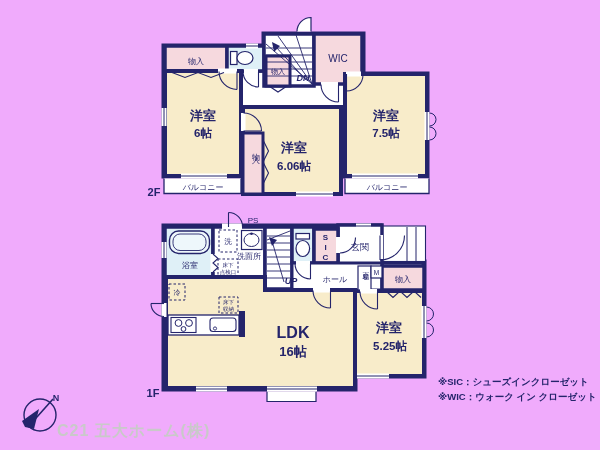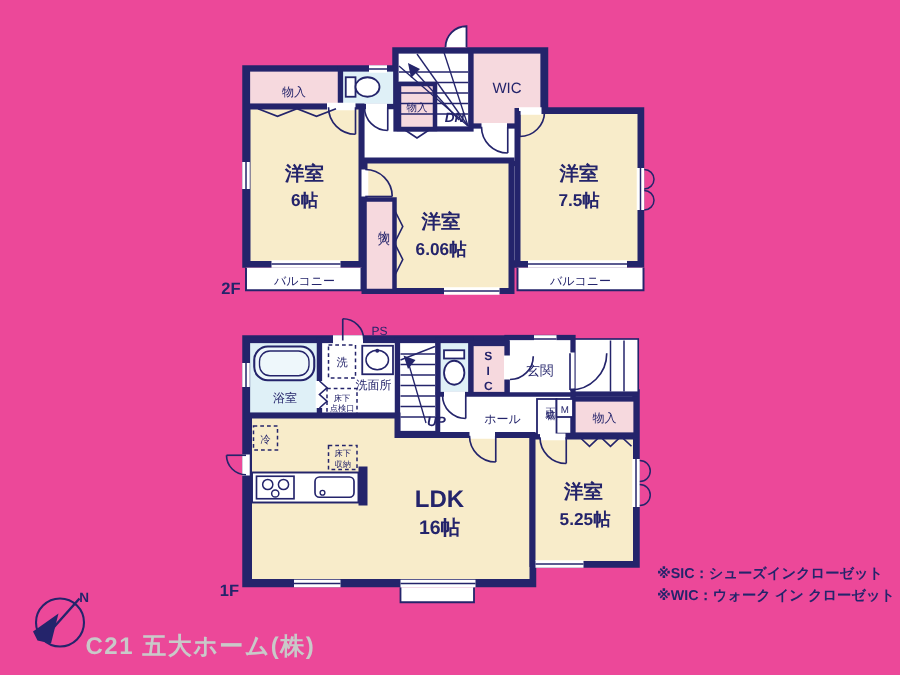--- a/index.html
+++ b/index.html
@@ -1,16 +1,16 @@
 <!DOCTYPE html>
 <html><head>
 <meta charset="utf-8">
 <style>
   html,body{margin:0;padding:0;background:#ffffff;}
-  #plan{position:relative;width:600px;height:450px;background:#ec4899;overflow:hidden;
+  #plan{position:relative;width:600px;height:450px;background:#f0abfc;overflow:hidden;
         font-family:"Liberation Sans","DejaVu Sans",sans-serif;}
   #plan svg{position:absolute;left:0;top:0;}
   .vlabel{position:absolute;writing-mode:vertical-rl;text-orientation:upright;
           color:#24246b;font-weight:bold;white-space:nowrap;}
   .v-closet{left:249px;top:147px;font-size:8px;letter-spacing:2px;}
   .v-sic{left:321px;top:233px;font-size:8px;letter-spacing:1px;}
   .v-shoe{left:361px;top:267px;font-size:6.5px;letter-spacing:0.5px;font-weight:normal;}
   text{fill:#24246b;}
   .rm{font-size:13px;font-weight:bold;}
   .sz{font-size:11.5px;font-weight:bold;}

